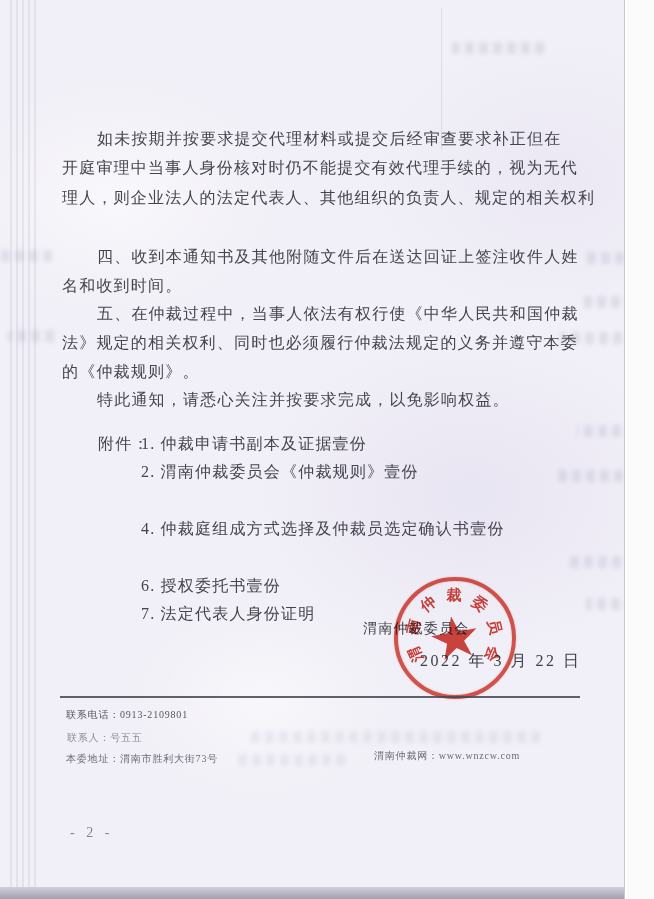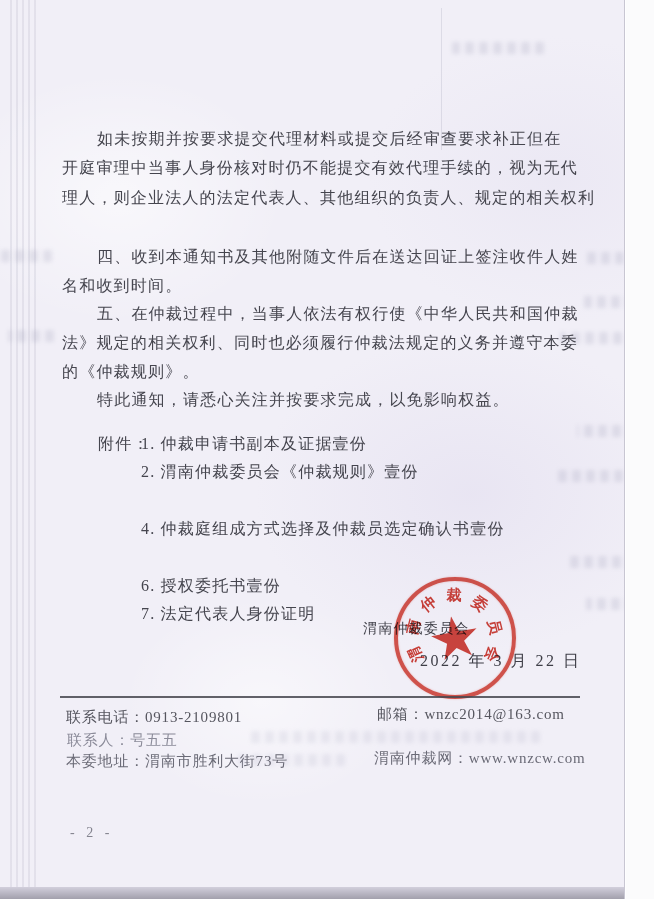--- a/index.html
+++ b/index.html
@@ -14,21 +14,21 @@
     font-family:"Liberation Serif","DejaVu Serif",serif;
   }
   .line{
     position:absolute; white-space:nowrap; color:#45454e;
     font-size:16px; letter-spacing:1.2px; filter:blur(.2px);
   }
   .sig{font-size:14px; color:#3f3f48;}
   .date{font-size:16px; letter-spacing:2.5px; color:#3f3f48;}
   .footer-line{
     position:absolute; white-space:nowrap; color:#55555e;
-    font-size:15px; letter-spacing:.8px; filter:blur(.25px);
+    font-size:10px; letter-spacing:.8px; filter:blur(.25px);
   }
   .faint{color:#8b8b99; filter:blur(.45px);}
   .semi{color:#6a6a76; filter:blur(.35px);}
   .divider{
     position:absolute; left:60px; top:696px; width:520px; height:2px;
     background:#47474f; opacity:.85;
   }
   .pagenum{
     position:absolute; left:70px; top:825px; font-size:14px;
     letter-spacing:4px; color:#84848f; filter:blur(.3px);
@@ -140,21 +140,20 @@
       <span class="seal-char">委</span>
       <span class="seal-char">员</span>
       <span class="seal-char">会</span>
     </div>
     <div class="seal-ring"></div>
     <div class="seal-star"></div>
   </div>
 
   <div class="divider"></div>
   <div class="footer-line" style="left:66px;top:708px;">联系电话：0913-2109801</div>
-  <div class="footer-line" style="left:377px;top:705px;">邮箱：wnzc2014@163.com</div>
   <div class="footer-line faint" style="left:67px;top:731px;">联系人：号五五</div>
   <div class="footer-line semi" style="left:66px;top:752px;">本委地址：渭南市胜利大街73号</div>
   <div class="footer-line semi" style="left:374px;top:749px;">渭南仲裁网：www.wnzcw.com</div>
 
   <div class="pagenum">- 2 -</div>
 
   <div class="edge-bottom"></div>
   <div class="edge-right"></div>
 </div>
 

